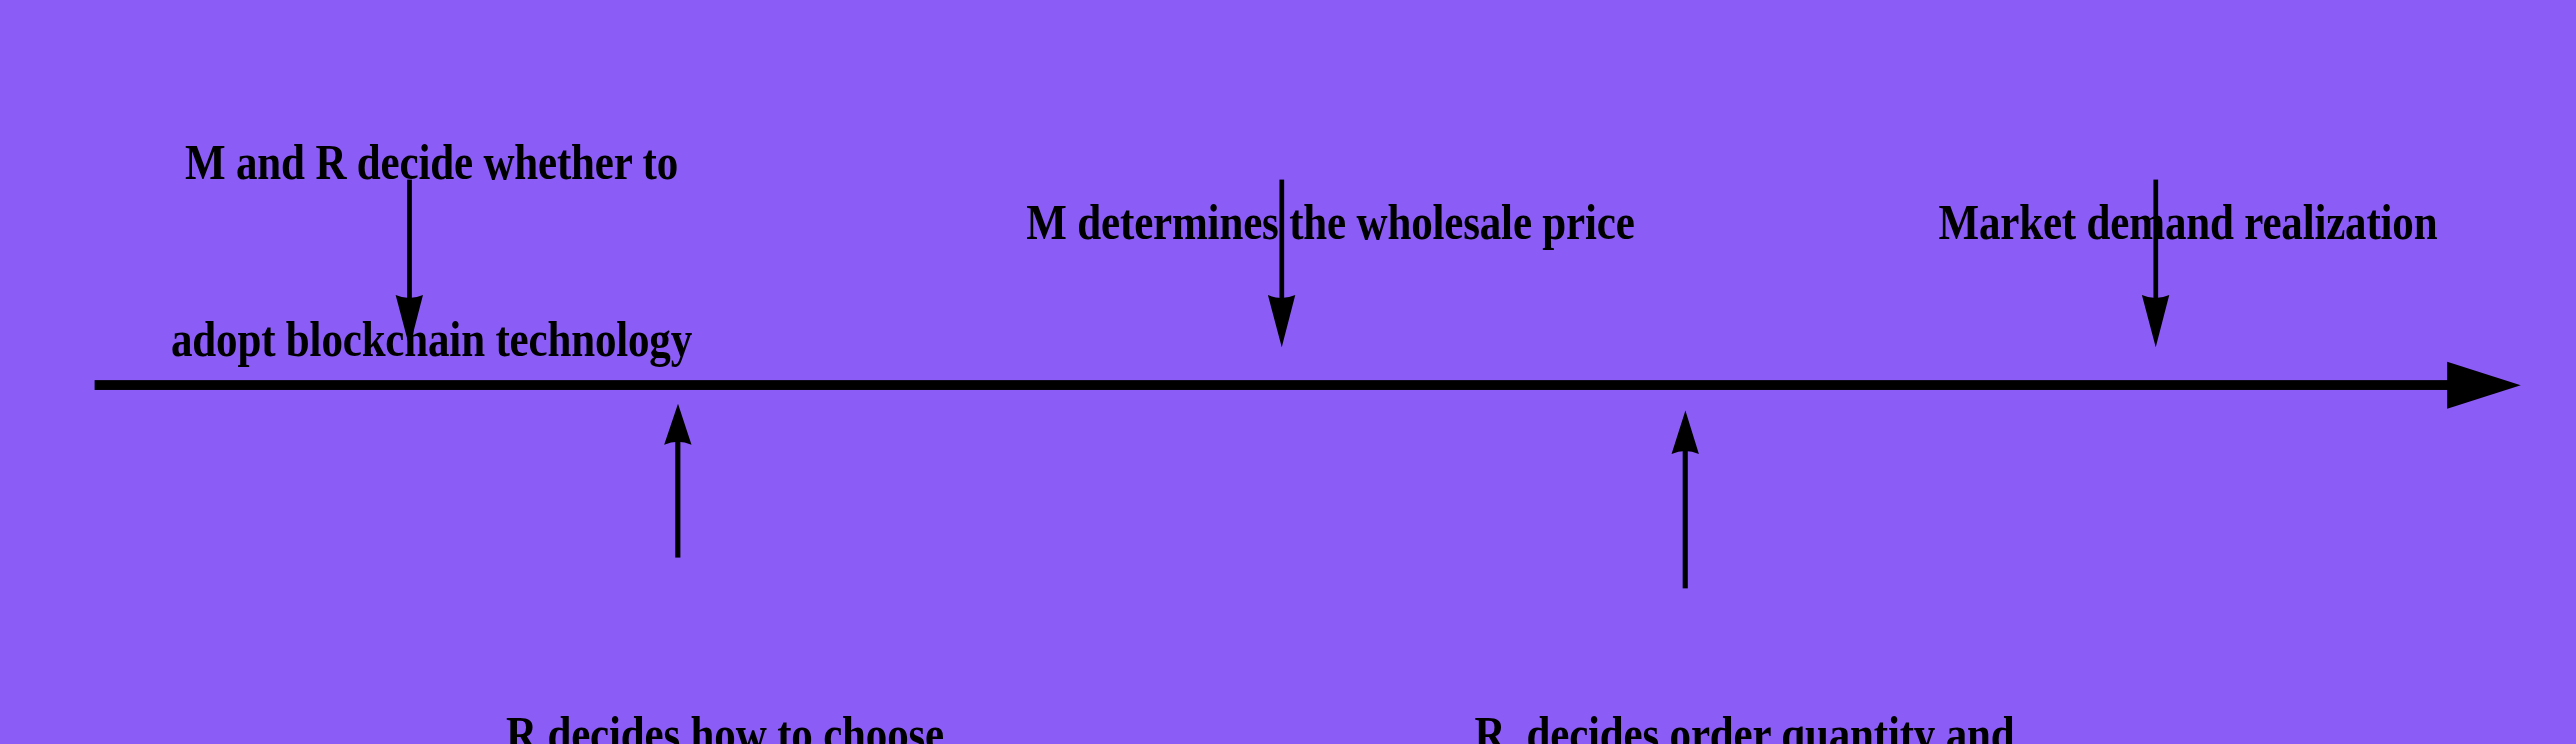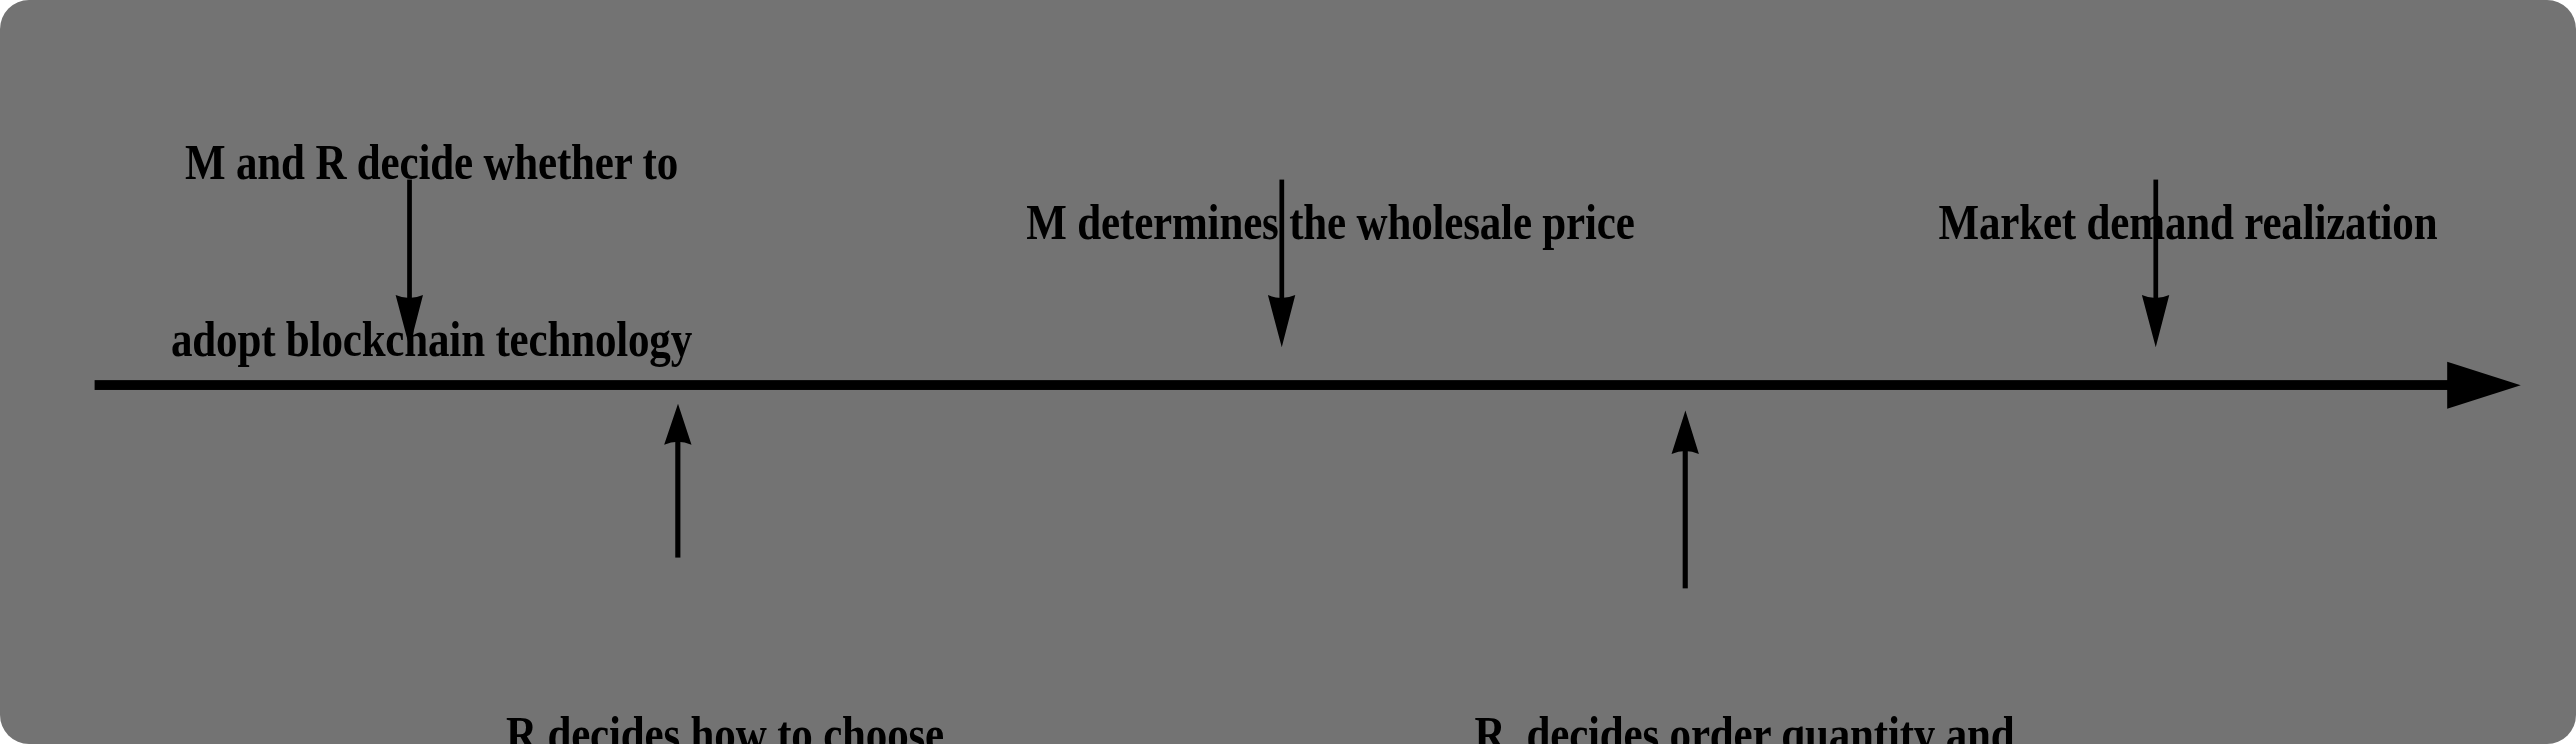--- a/index.html
+++ b/index.html
@@ -4,24 +4,23 @@
 <style>
   html, body {
     margin: 0;
     padding: 0;
     background: #ffffff;
   }
   #stage {
     position: relative;
     width: 2576px;
     height: 744px;
-    background: #737373;
+    background: #8b5cf6;
     overflow: hidden;
     font-family: "Liberation Serif", "DejaVu Serif", serif;
-    border-radius: 29px;
   }
   #timeline-svg {
     position: absolute;
     left: 0;
     top: 0;
     width: 2576px;
     height: 744px;
   }
   .event-label {
     position: absolute;

